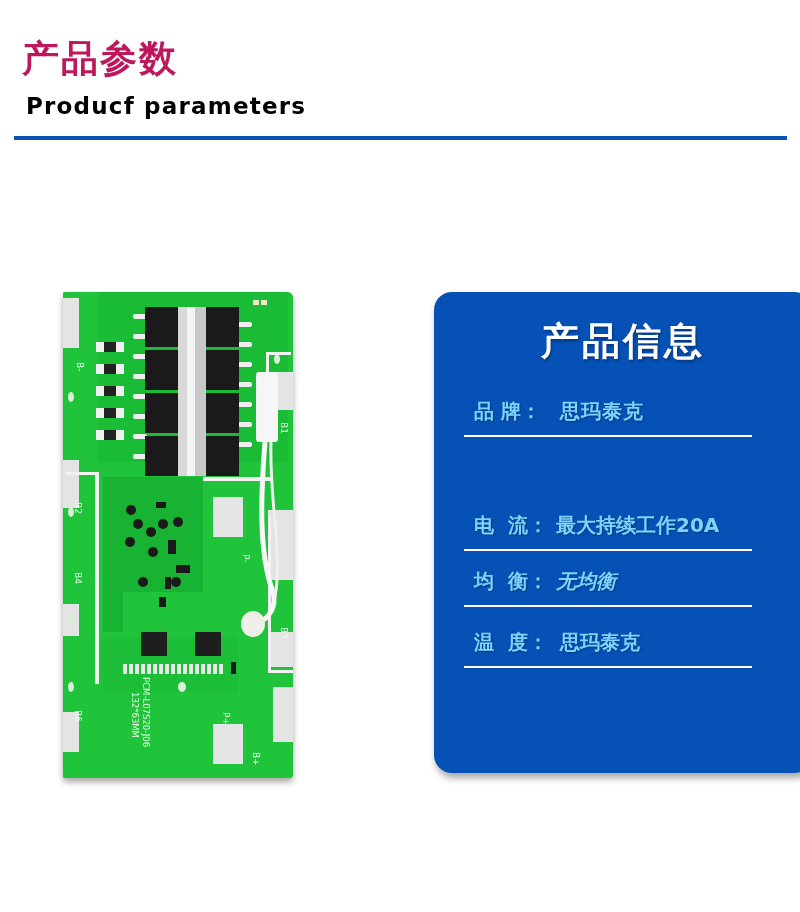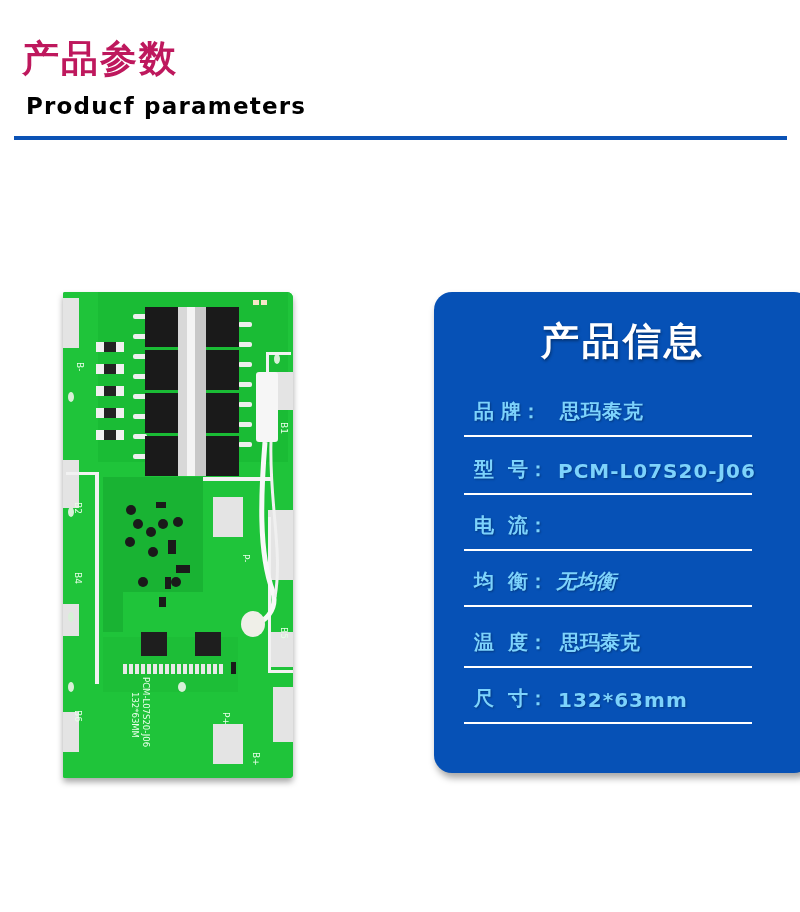--- a/index.html
+++ b/index.html
@@ -216,37 +216,28 @@
 </div>
 
 <div class="card">
   <div class="card-title">产品信息</div>
 
   <div class="row" style="top:89px;">
     <span class="label">品 牌：</span>
     <span class="value" style="left:96px;">思玛泰克</span>
     <div class="rule"></div>
   </div>
-  <div class="row" style="top:147px;">
-    <span class="label">型  号：</span>
-    <span class="value">PCM-L07S20-J06</span>
-    <div class="rule"></div>
-  </div>
   <div class="row" style="top:203px;">
     <span class="label">电  流：</span>
+    <span class="value" style="left:92px;letter-spacing:0;">最大持续工作20A</span>
     <div class="rule"></div>
   </div>
   <div class="row" style="top:259px;">
     <span class="label">均  衡：</span>
     <span class="value" style="left:92px;letter-spacing:0;font-style:italic;">无均衡</span>
     <div class="rule"></div>
   </div>
   <div class="row" style="top:320px;">
     <span class="label">温  度：</span>
     <span class="value" style="left:96px;letter-spacing:0;">思玛泰克</span>
     <div class="rule"></div>
   </div>
-  <div class="row" style="top:376px;">
-    <span class="label">尺  寸：</span>
-    <span class="value" style="left:94px;">132*63mm</span>
-    <div class="rule"></div>
-  </div>
 </div>
 
 </body></html>

